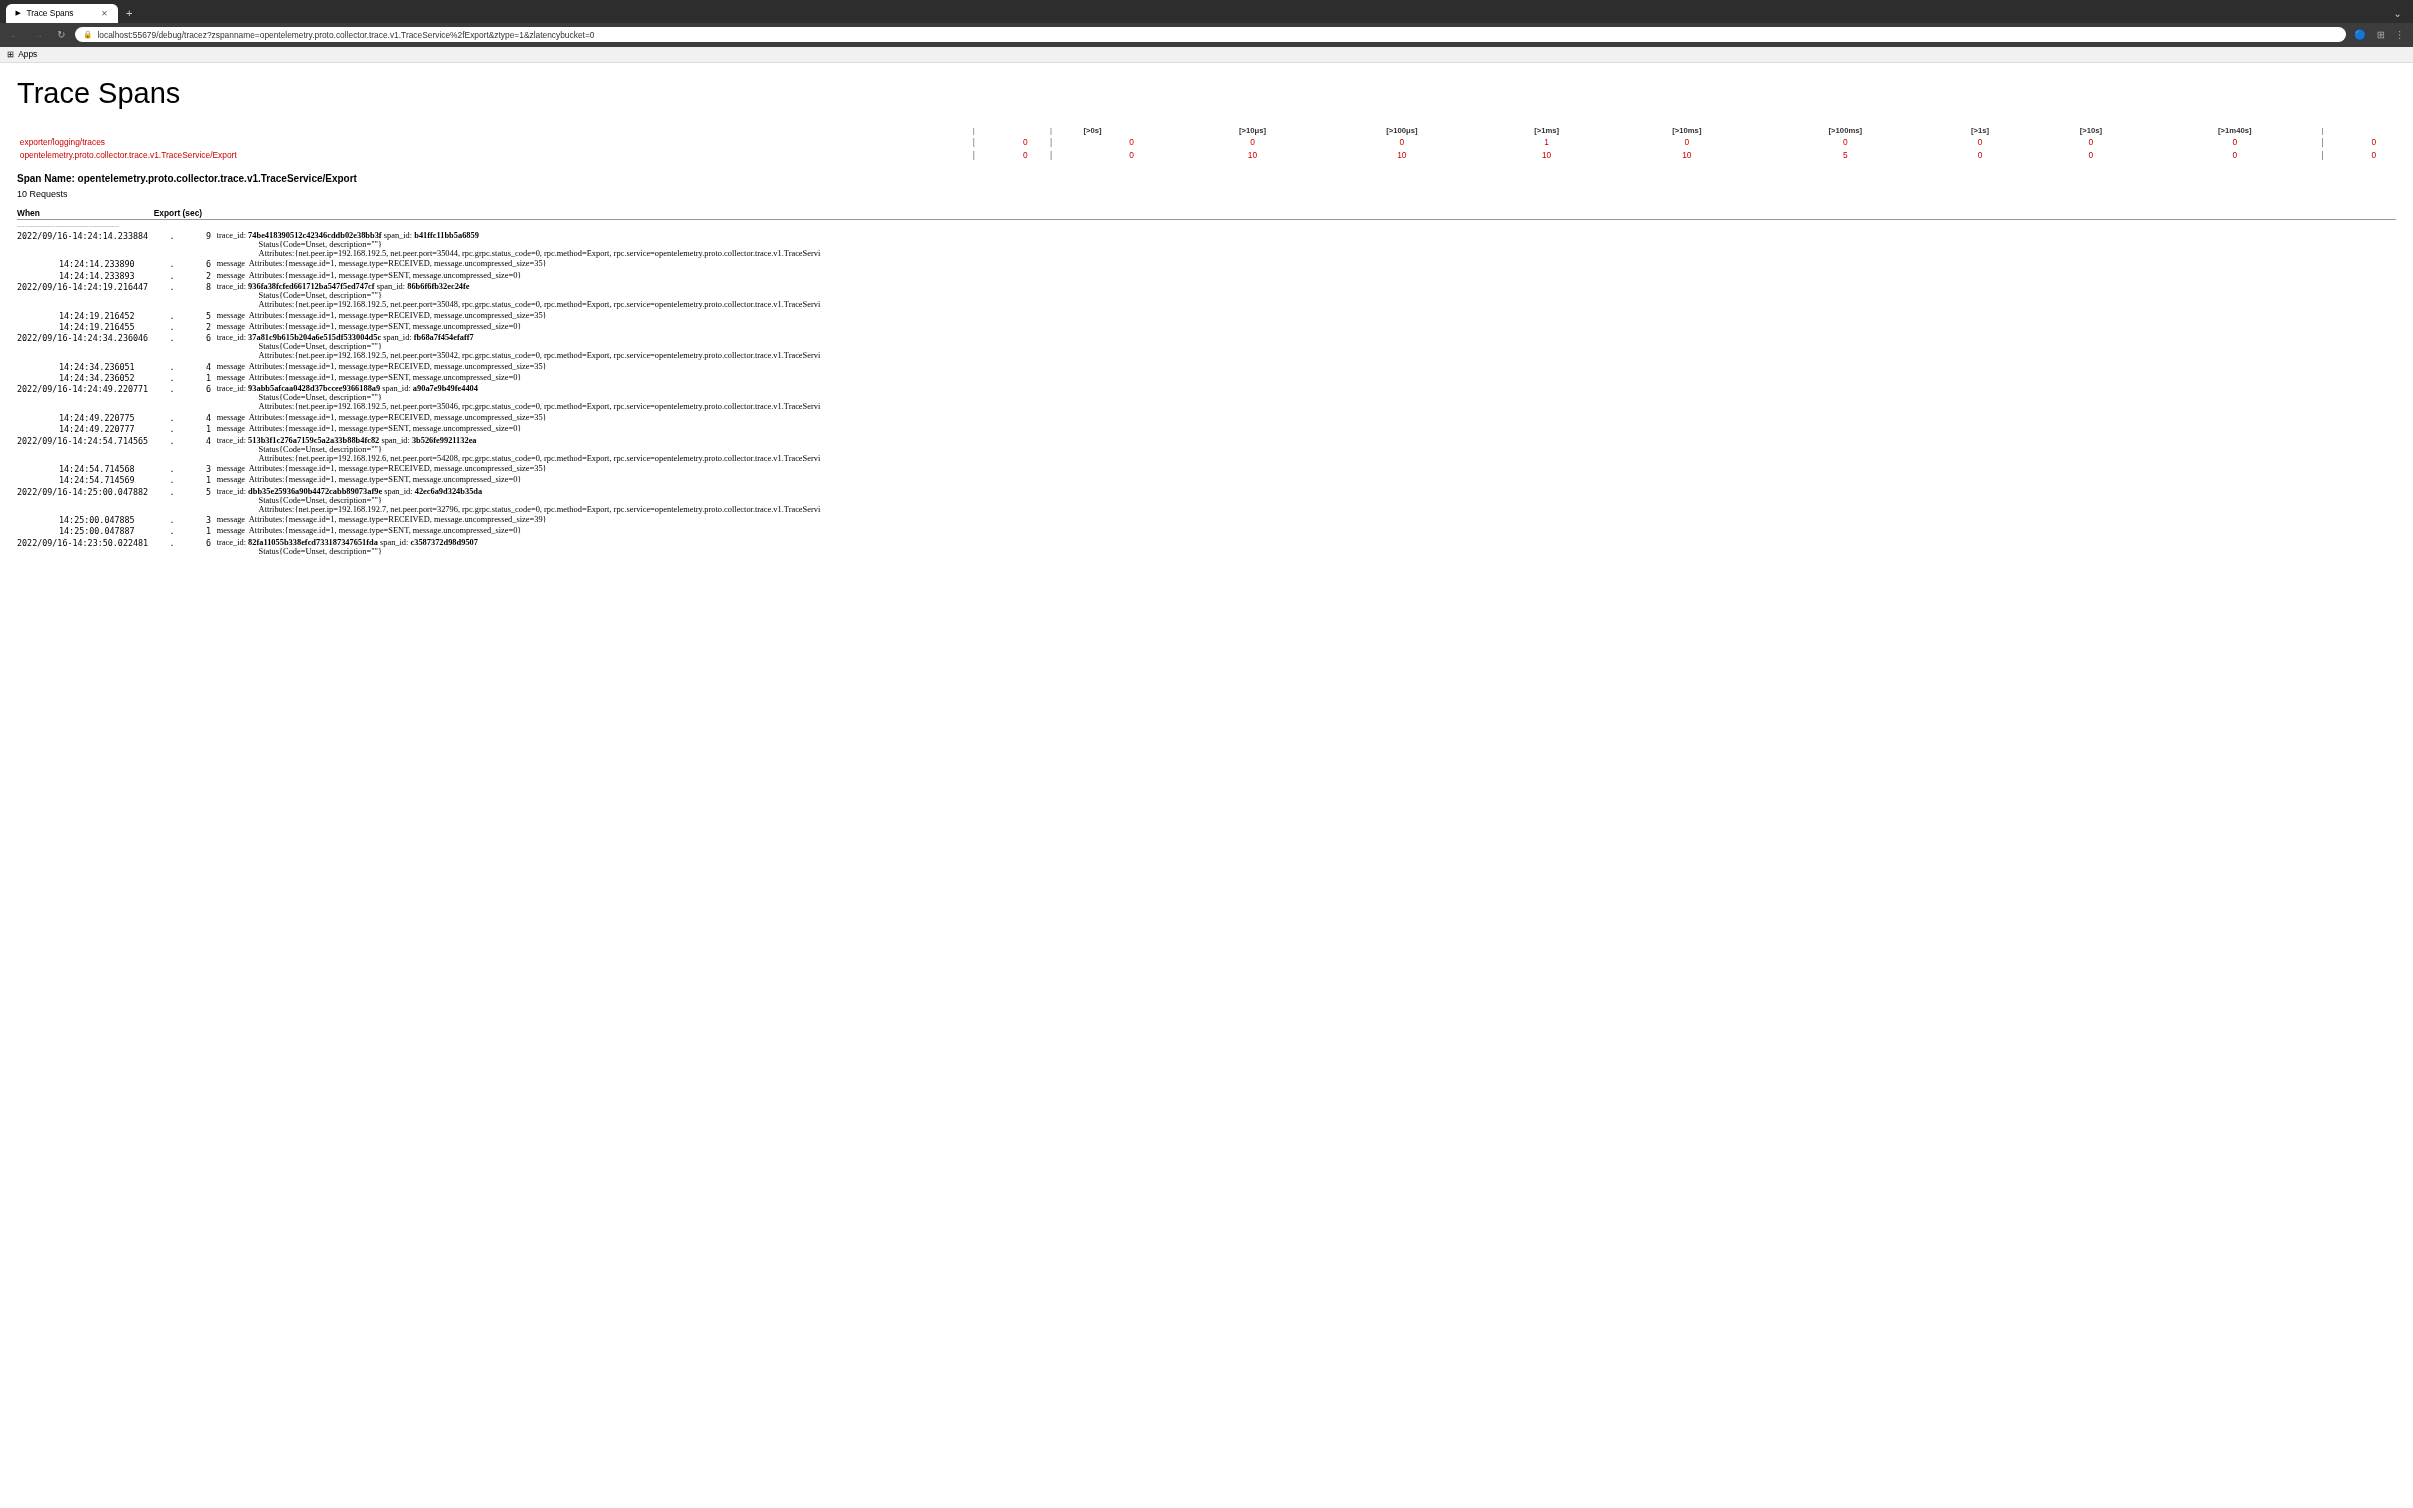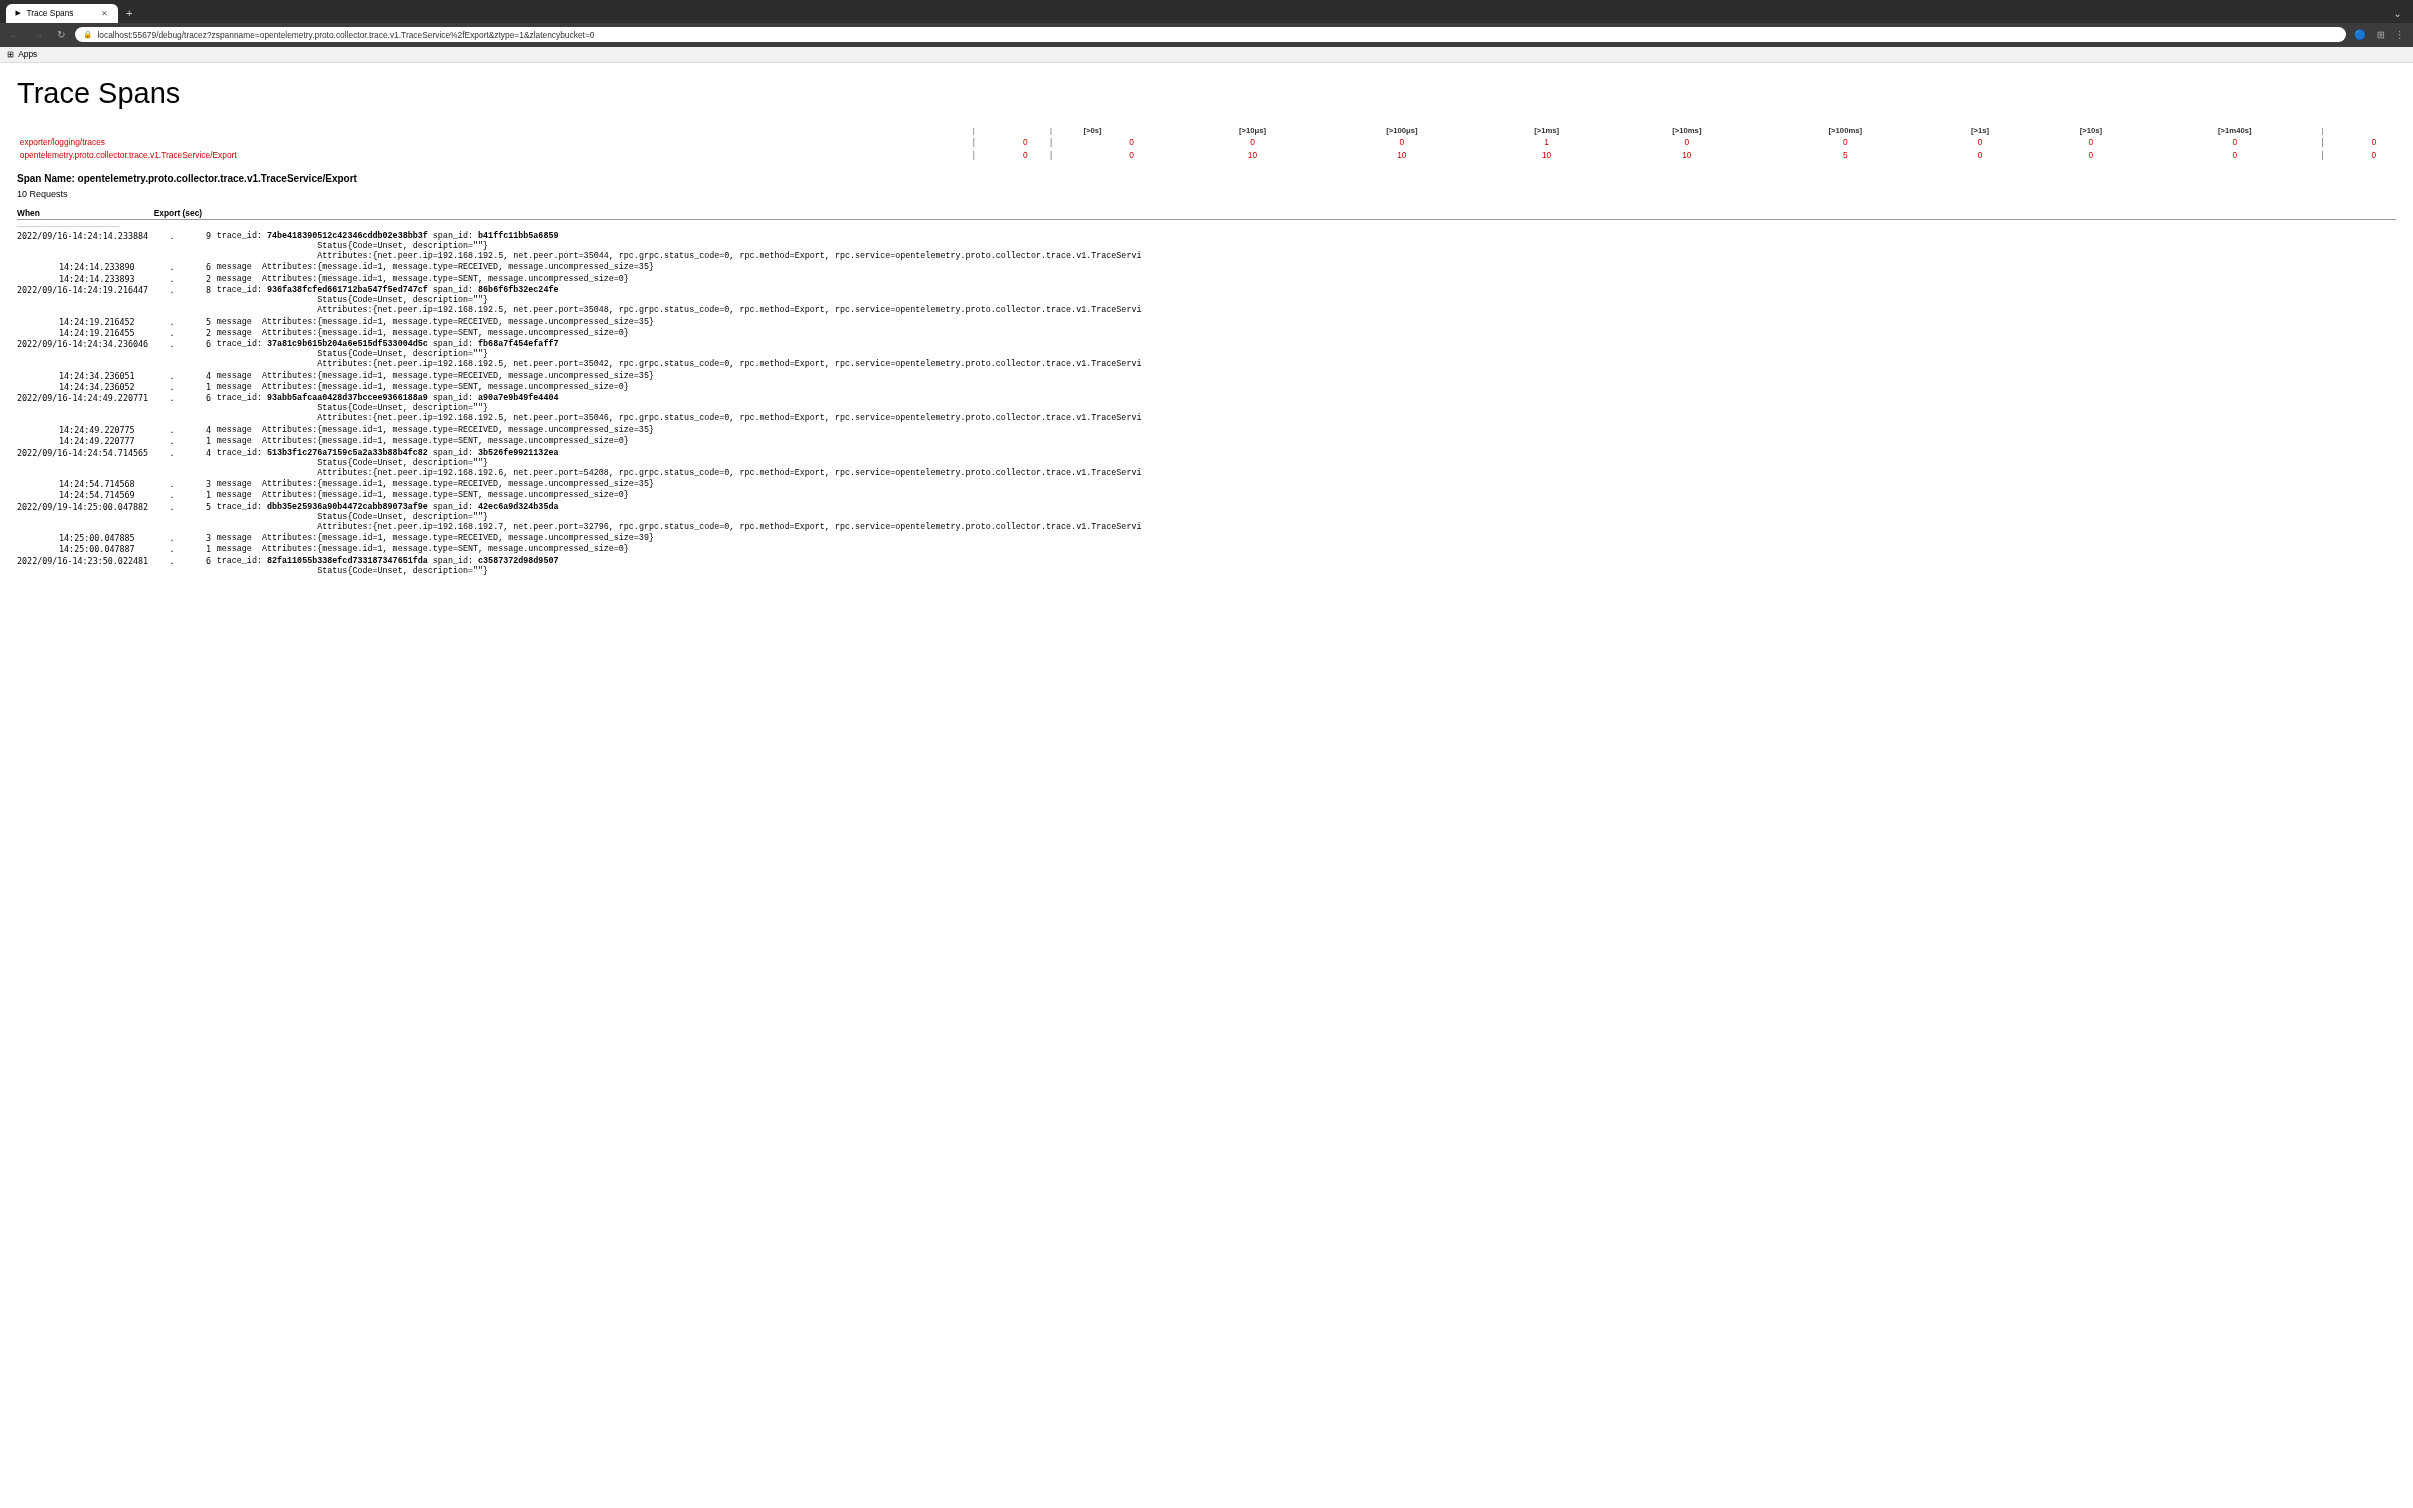--- a/index.html
+++ b/index.html
@@ -207,21 +207,21 @@
       font-size: 8px;
     }
     .td-count {
       width: 21px;
       text-align: right;
       font-family: monospace;
       font-size: 8px;
       padding-right: 2.8px;
     }
     .td-details {
-      font-family: Liberation Mono, monospace;
+      font-family: Liberation Serif, serif;
       font-size: 8px;
       color: #000;
       white-space: pre-wrap;
       word-break: break-all;
     }
 
     .pipe-divider {
       color: #666;
       padding: 0 4.2px;
     }
@@ -436,21 +436,21 @@
           <td class="td-count">3</td>
           <td class="td-details">message  Attributes:{message.id=1, message.type=RECEIVED, message.uncompressed_size=35}</td>
         </tr>
         <tr>
           <td class="td-when" style="padding-left: 42px;">14:24:54.714569</td>
           <td class="td-elapsed">.</td>
           <td class="td-count">1</td>
           <td class="td-details">message  Attributes:{message.id=1, message.type=SENT, message.uncompressed_size=0}</td>
         </tr>
         <tr>
-          <td class="td-when">2022/09/19-14:25:00.047882</td>
+          <td class="td-when">2022/09/16-14:25:00.047882</td>
           <td class="td-elapsed">.</td>
           <td class="td-count">5</td>
           <td class="td-details">trace_id: <strong>dbb35e25936a90b4472cabb89073af9e</strong> span_id: <strong>42ec6a9d324b35da</strong>
                     Status{Code=Unset, description=""}
                     Attributes:{net.peer.ip=192.168.192.7, net.peer.port=32796, rpc.grpc.status_code=0, rpc.method=Export, rpc.service=opentelemetry.proto.collector.trace.v1.TraceServi</td>
         </tr>
         <tr>
           <td class="td-when" style="padding-left: 42px;">14:25:00.047885</td>
           <td class="td-elapsed">.</td>
           <td class="td-count">3</td>

